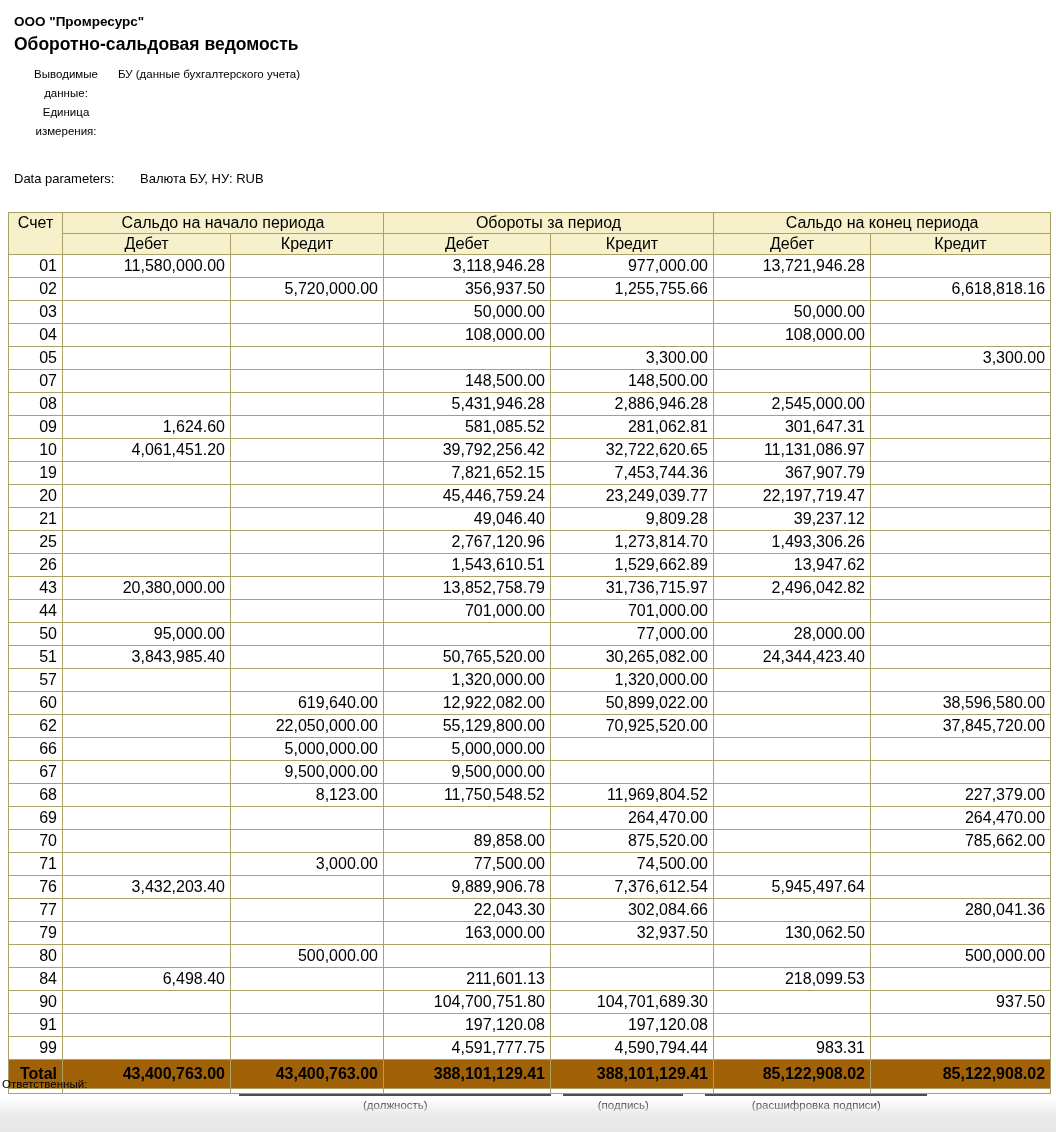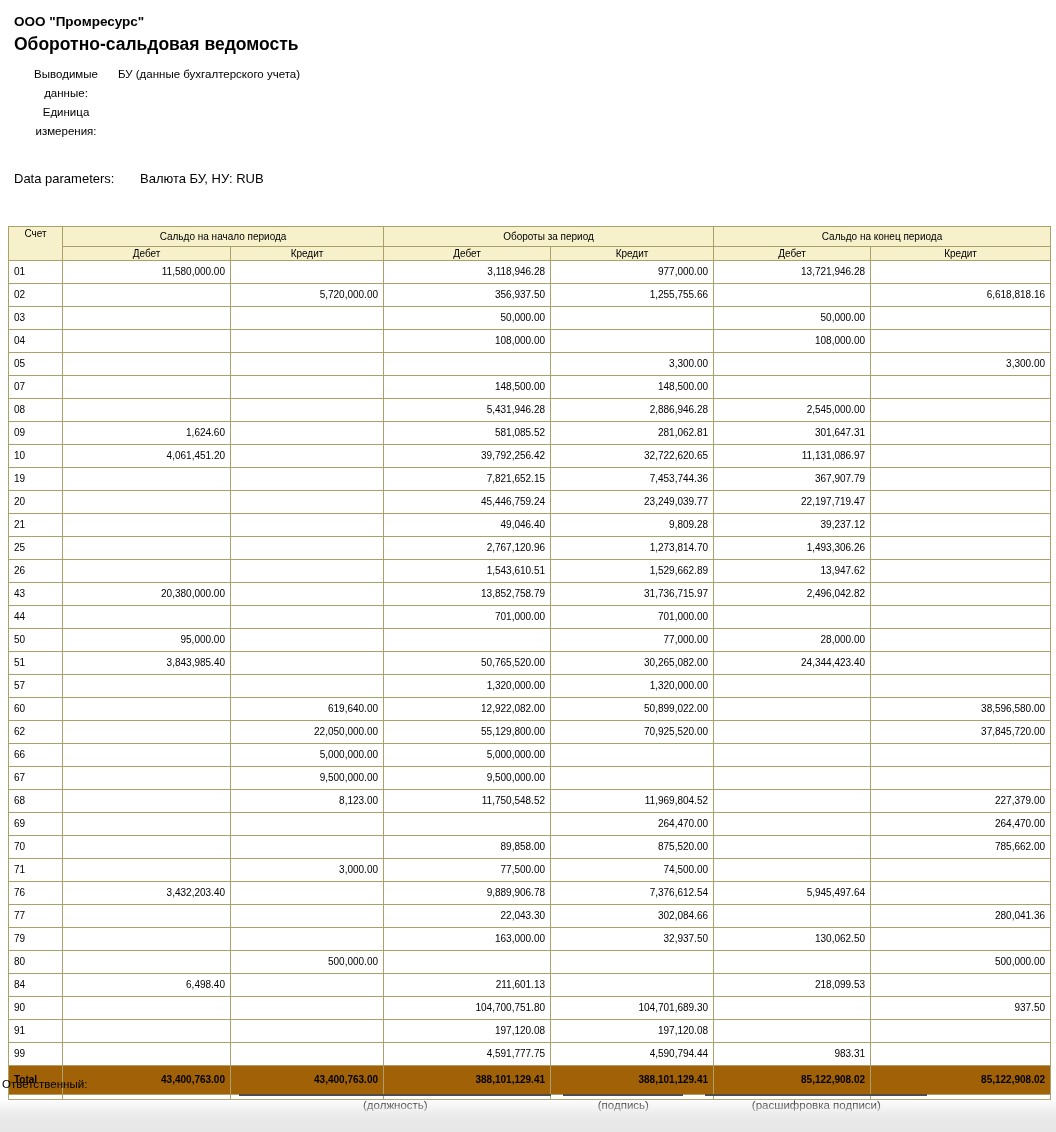--- a/index.html
+++ b/index.html
@@ -16,43 +16,43 @@
   .title   { font-size: 17.5px; font-weight: bold; padding-top: 5px; }
   .meta    { margin-top: 10px; text-align: center; }
   .meta-line { font-size: 11.5px; line-height: 1.65; display: flex; }
   .meta-label { width: 104px; flex: 0 0 104px; }
   .meta-value { }
   .params { margin-top: 30px; font-size: 13px; display: flex; }
   .params-label { width: 126px; flex: 0 0 126px; }
 
   
   table.osv {
-    margin-top: 40px;
+    margin-top: 26px;
     margin-left: -6px; 
     border-collapse: collapse;
     table-layout: fixed;
     width: 1042px;
-    font-size: 10px;
+    font-size: 16px;
   }
   table.osv th, table.osv td {
     border: 1px solid #a9a06a;
     overflow: hidden;
     white-space: nowrap;
   }
   table.osv thead th {
     background: #f6f0cb;
     font-weight: normal;
     text-align: center;
     height: 20px;
     padding: 1px 3px;
   }
   table.osv thead tr.sub th { height: 14px; }
   th.acct-h { text-align: left; vertical-align: top; padding: 2px 4px; }
   table.osv td { height: 23px; padding: 1px 5px; background: #fff; }
-  td.acct { text-align: left; }
+  td.acct { text-align: right; }
   td.num  { text-align: right; }
   tr.total-row td {
     background: #a16207;
     font-weight: bold;
     height: 29px;
   }
   tr.thin-row td { height: 5px; padding: 0; }
 
   
   .footer { position: absolute; left: 2px; top: 1072px; width: 1030px; display: flex; }

